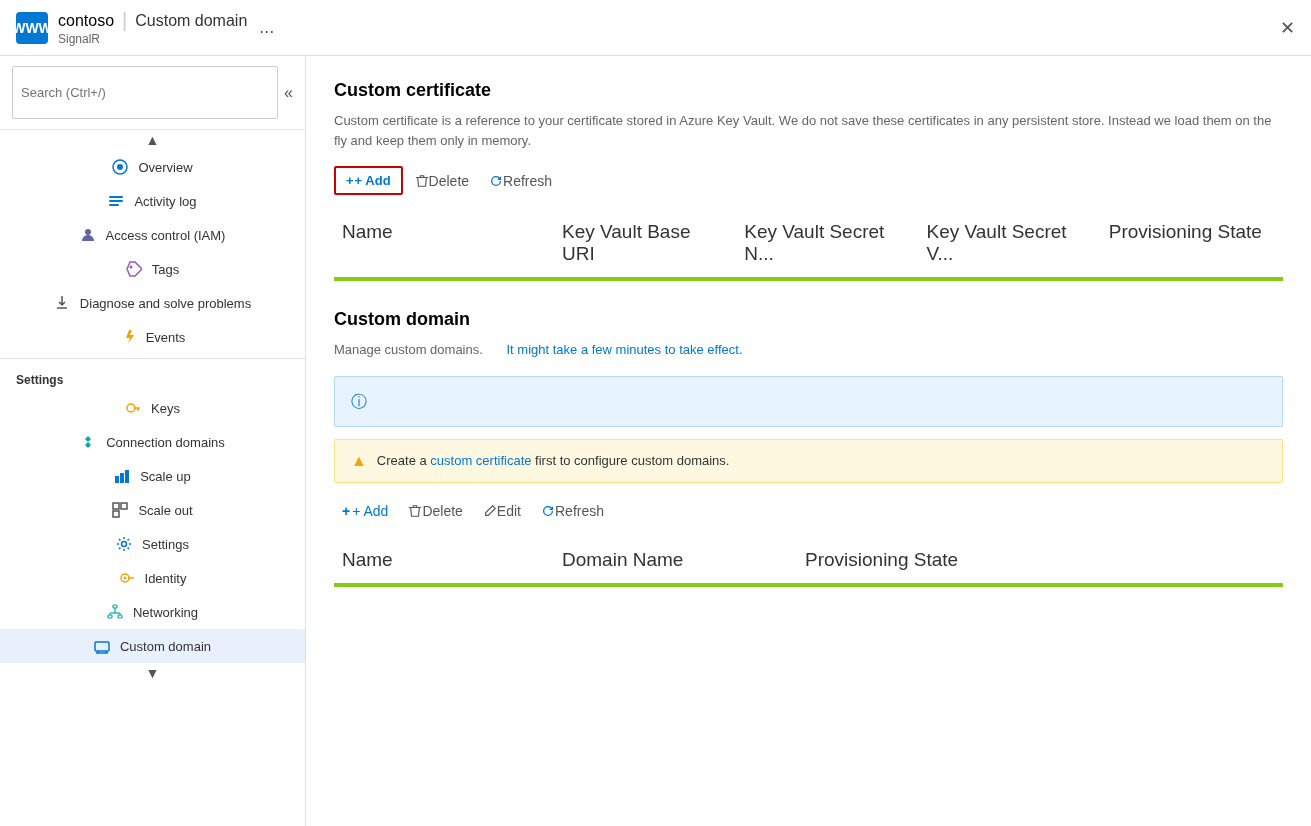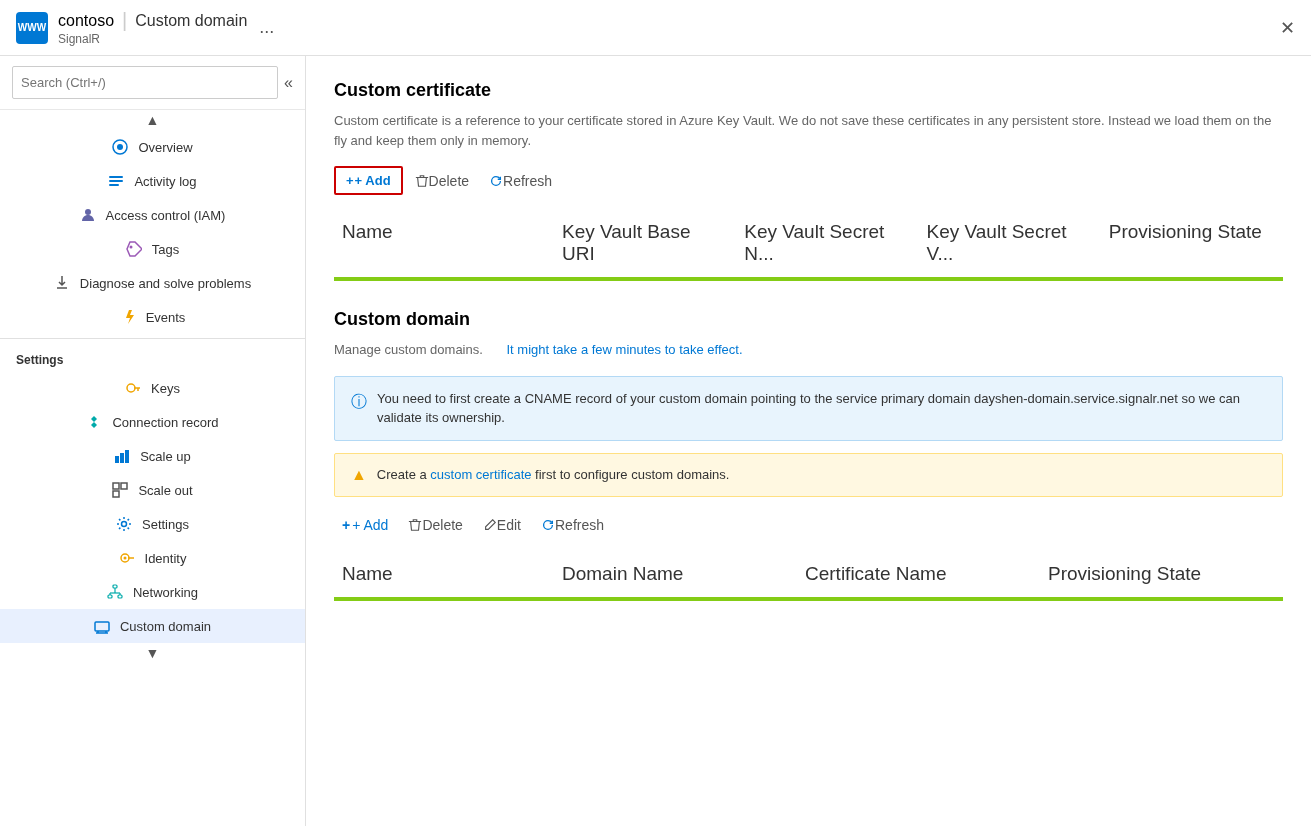--- a/index.html
+++ b/index.html
@@ -6,41 +6,41 @@
     body { font-family: 'Segoe UI', Arial, sans-serif; font-size: 13px; color: #333; background: #fff; display: flex; flex-direction: column; height: 826px; width: 1311px; overflow: hidden; }
 
     .title-bar {
       display: flex; align-items: center; padding: 8px 16px; border-bottom: 1px solid #e0e0e0;
       background: #fff; min-height: 56px;
     }
     .title-bar-icon {
       width: 32px; height: 32px; background: #0078d4; border-radius: 4px;
       display: flex; align-items: center; justify-content: center; margin-right: 10px; flex-shrink: 0;
     }
-    .title-bar-icon span { color: white; font-size: 10px; font-weight: bold; }
+    .title-bar-icon span { color: white; font-size: 14px; font-weight: bold; }
     .title-bar-texts { display: flex; flex-direction: column; }
     .title-bar-title { font-size: 16px; font-weight: 400; color: #000; }
     .title-bar-sep { color: #ccc; margin: 0 8px; font-size: 20px; font-weight: 300; }
     .title-bar-resource { font-size: 16px; font-weight: 400; color: #333; }
     .title-bar-dots { margin-left: 12px; font-size: 18px; color: #555; cursor: pointer; }
     .title-close { margin-left: auto; font-size: 18px; color: #555; cursor: pointer; background: none; border: none; }
 
     .main-layout { display: flex; flex: 1; overflow: hidden; }
 
     
     .sidebar {
       width: 306px; min-width: 306px; border-right: 1px solid #e0e0e0;
       display: flex; flex-direction: column; overflow-y: auto; background: #fff;
     }
     .sidebar-search {
       padding: 10px 12px; border-bottom: 1px solid #e8e8e8;
       display: flex; align-items: center; gap: 6px;
     }
     .sidebar-search input {
-      border: 1px solid #ccc; padding: 8px 8px; width: 100%; font-size: 13px;
+      border: 1px solid #ccc; padding: 18px 8px; width: 100%; font-size: 13px;
       color: #666; border-radius: 2px;
     }
     .sidebar-collapse { font-size: 16px; color: #555; cursor: pointer; flex-shrink: 0; }
     .sidebar-scroll-btn { width: 100%; display: flex; justify-content: center; padding: 2px 0; }
     .sidebar-scroll-btn button { background: none; border: none; color: #555; font-size: 14px; cursor: pointer; }
     .sidebar-item {
       display: flex; align-items: center; padding: 9px 16px; cursor: pointer;
       gap: 10px; font-size: 13px; color: #333; justify-content: center;
     }
     .sidebar-item.active { background: #e8f0fe; }
@@ -189,21 +189,21 @@
       </div>
       <span>Keys</span>
     </div>
     <div class="sidebar-item">
       <div class="sidebar-item-icon">
         <svg width="16" height="16" viewBox="0 0 16 16">
             <path d="M8 2l3 3-3 3-3-3z" fill="#0aa"></path>
             <path d="M8 8l3 3-3 3-3-3z" fill="#0aa"></path>
           </svg>
       </div>
-      <span>Connection record</span>
+      <span>Connection domains</span>
     </div>
     <div class="sidebar-item">
       <div class="sidebar-item-icon">
         <svg width="16" height="16" viewBox="0 0 16 16">
             <rect x="1" y="8" width="4" height="7" fill="#0078d4"></rect>
             <rect x="6" y="5" width="4" height="10" fill="#0078d4"></rect>
             <rect x="11" y="2" width="4" height="13" fill="#0078d4"></rect>
           </svg>
       </div>
       <span>Scale up</span>
@@ -305,21 +305,20 @@
     </div>
 
     <div class="custom-domain-section">
       <div class="section-title">Custom domain</div>
       <p class="section-desc">
         Manage custom domains. <a>It might take a few minutes to take effect.</a>
       </p>
 
       <div class="info-banner">
         <span class="info-icon">ⓘ</span>
-        <span>You need to first create a CNAME record of your custom domain pointing to the service primary domain dayshen-domain.service.signalr.net so we can validate its ownership.</span>
       </div>
 
       <div class="warning-banner">
         <span class="warning-icon">▲</span>
         <span>Create a <a>custom certificate</a> first to configure custom domains.</span>
       </div>
 
       <div class="toolbar">
         <button class="toolbar-btn-icon-only">
           <span style="font-weight:600;color:#0078d4;">+</span>
@@ -343,19 +342,18 @@
               <path d="M13 8A5 5 0 1 1 8 3c2 0 3.5.8 4.5 2.1" fill="none" stroke="#0078d4" stroke-width="1.5"></path>
               <polyline points="13,3 13,6 10,6" fill="none" stroke="#0078d4" stroke-width="1.5"></polyline>
             </svg>
           <span>Refresh</span>
         </button>
       </div>
 
       <div class="table-header table-header-domain">
         <div class="col">Name</div>
         <div class="col">Domain Name</div>
-        <div class="col">Certificate Name</div>
         <div class="col">Provisioning State</div>
       </div>
     </div>
 
   </div>
 </div>
 
 </body></html>

